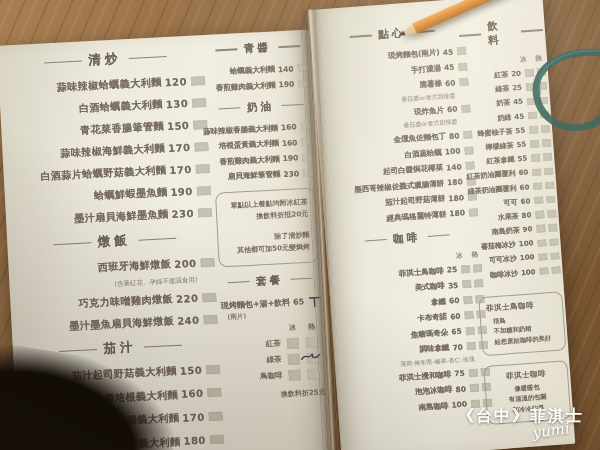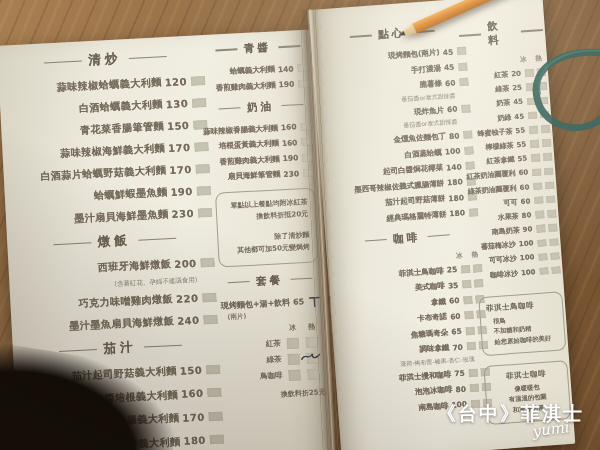--- a/index.html
+++ b/index.html
@@ -77,21 +77,21 @@
   .pencil-wood{position:absolute;left:1px;top:0;width:16px;height:11px;background:linear-gradient(#eed6a4,#d6b179);clip-path:polygon(0 50%,100% 0,100% 100%);}
   .pencil-lead{position:absolute;left:0;top:3px;width:6px;height:5px;background:#3c322a;clip-path:polygon(0 50%,100% 0,100% 100%);}
   .cord{position:absolute;left:494px;top:44px;}
   .dark-corner{position:absolute;left:-34px;bottom:-40px;width:210px;height:135px;transform:rotate(9deg);
     background:radial-gradient(ellipse at 32% 68%, #0d0906 0 52%, rgba(16,10,6,0) 74%);}
   .light-overlay{position:absolute;inset:0;pointer-events:none;
     background:radial-gradient(ellipse at 78% 10%, rgba(255,248,228,.20), rgba(0,0,0,0) 45%),
                linear-gradient(205deg, rgba(0,0,0,0) 55%, rgba(42,26,14,.28));}
   
   .watermark{position:absolute;right:16px;bottom:6px;text-align:right;color:#ffffff;pointer-events:none;}
-  .wm-main{font-size:19px;font-weight:bold;letter-spacing:2px;text-shadow:0 1px 3px rgba(0,0,0,.45);}
+  .wm-main{font-size:16px;font-weight:bold;letter-spacing:2px;text-shadow:0 1px 3px rgba(0,0,0,.45);}
   .wm-sig{font-family:"DejaVu Serif","Liberation Serif",serif;font-style:italic;font-size:15px;margin:-1px 14px 0 0;transform:rotate(-7deg);text-shadow:0 1px 3px rgba(0,0,0,.45);}
   .pen-mark{margin-left:3px;}
   .scribble{position:absolute;right:-40px;top:-3px;}
 </style>
 </head>
 <body>
 
 <div class="photo">
 
   <div class="book">

